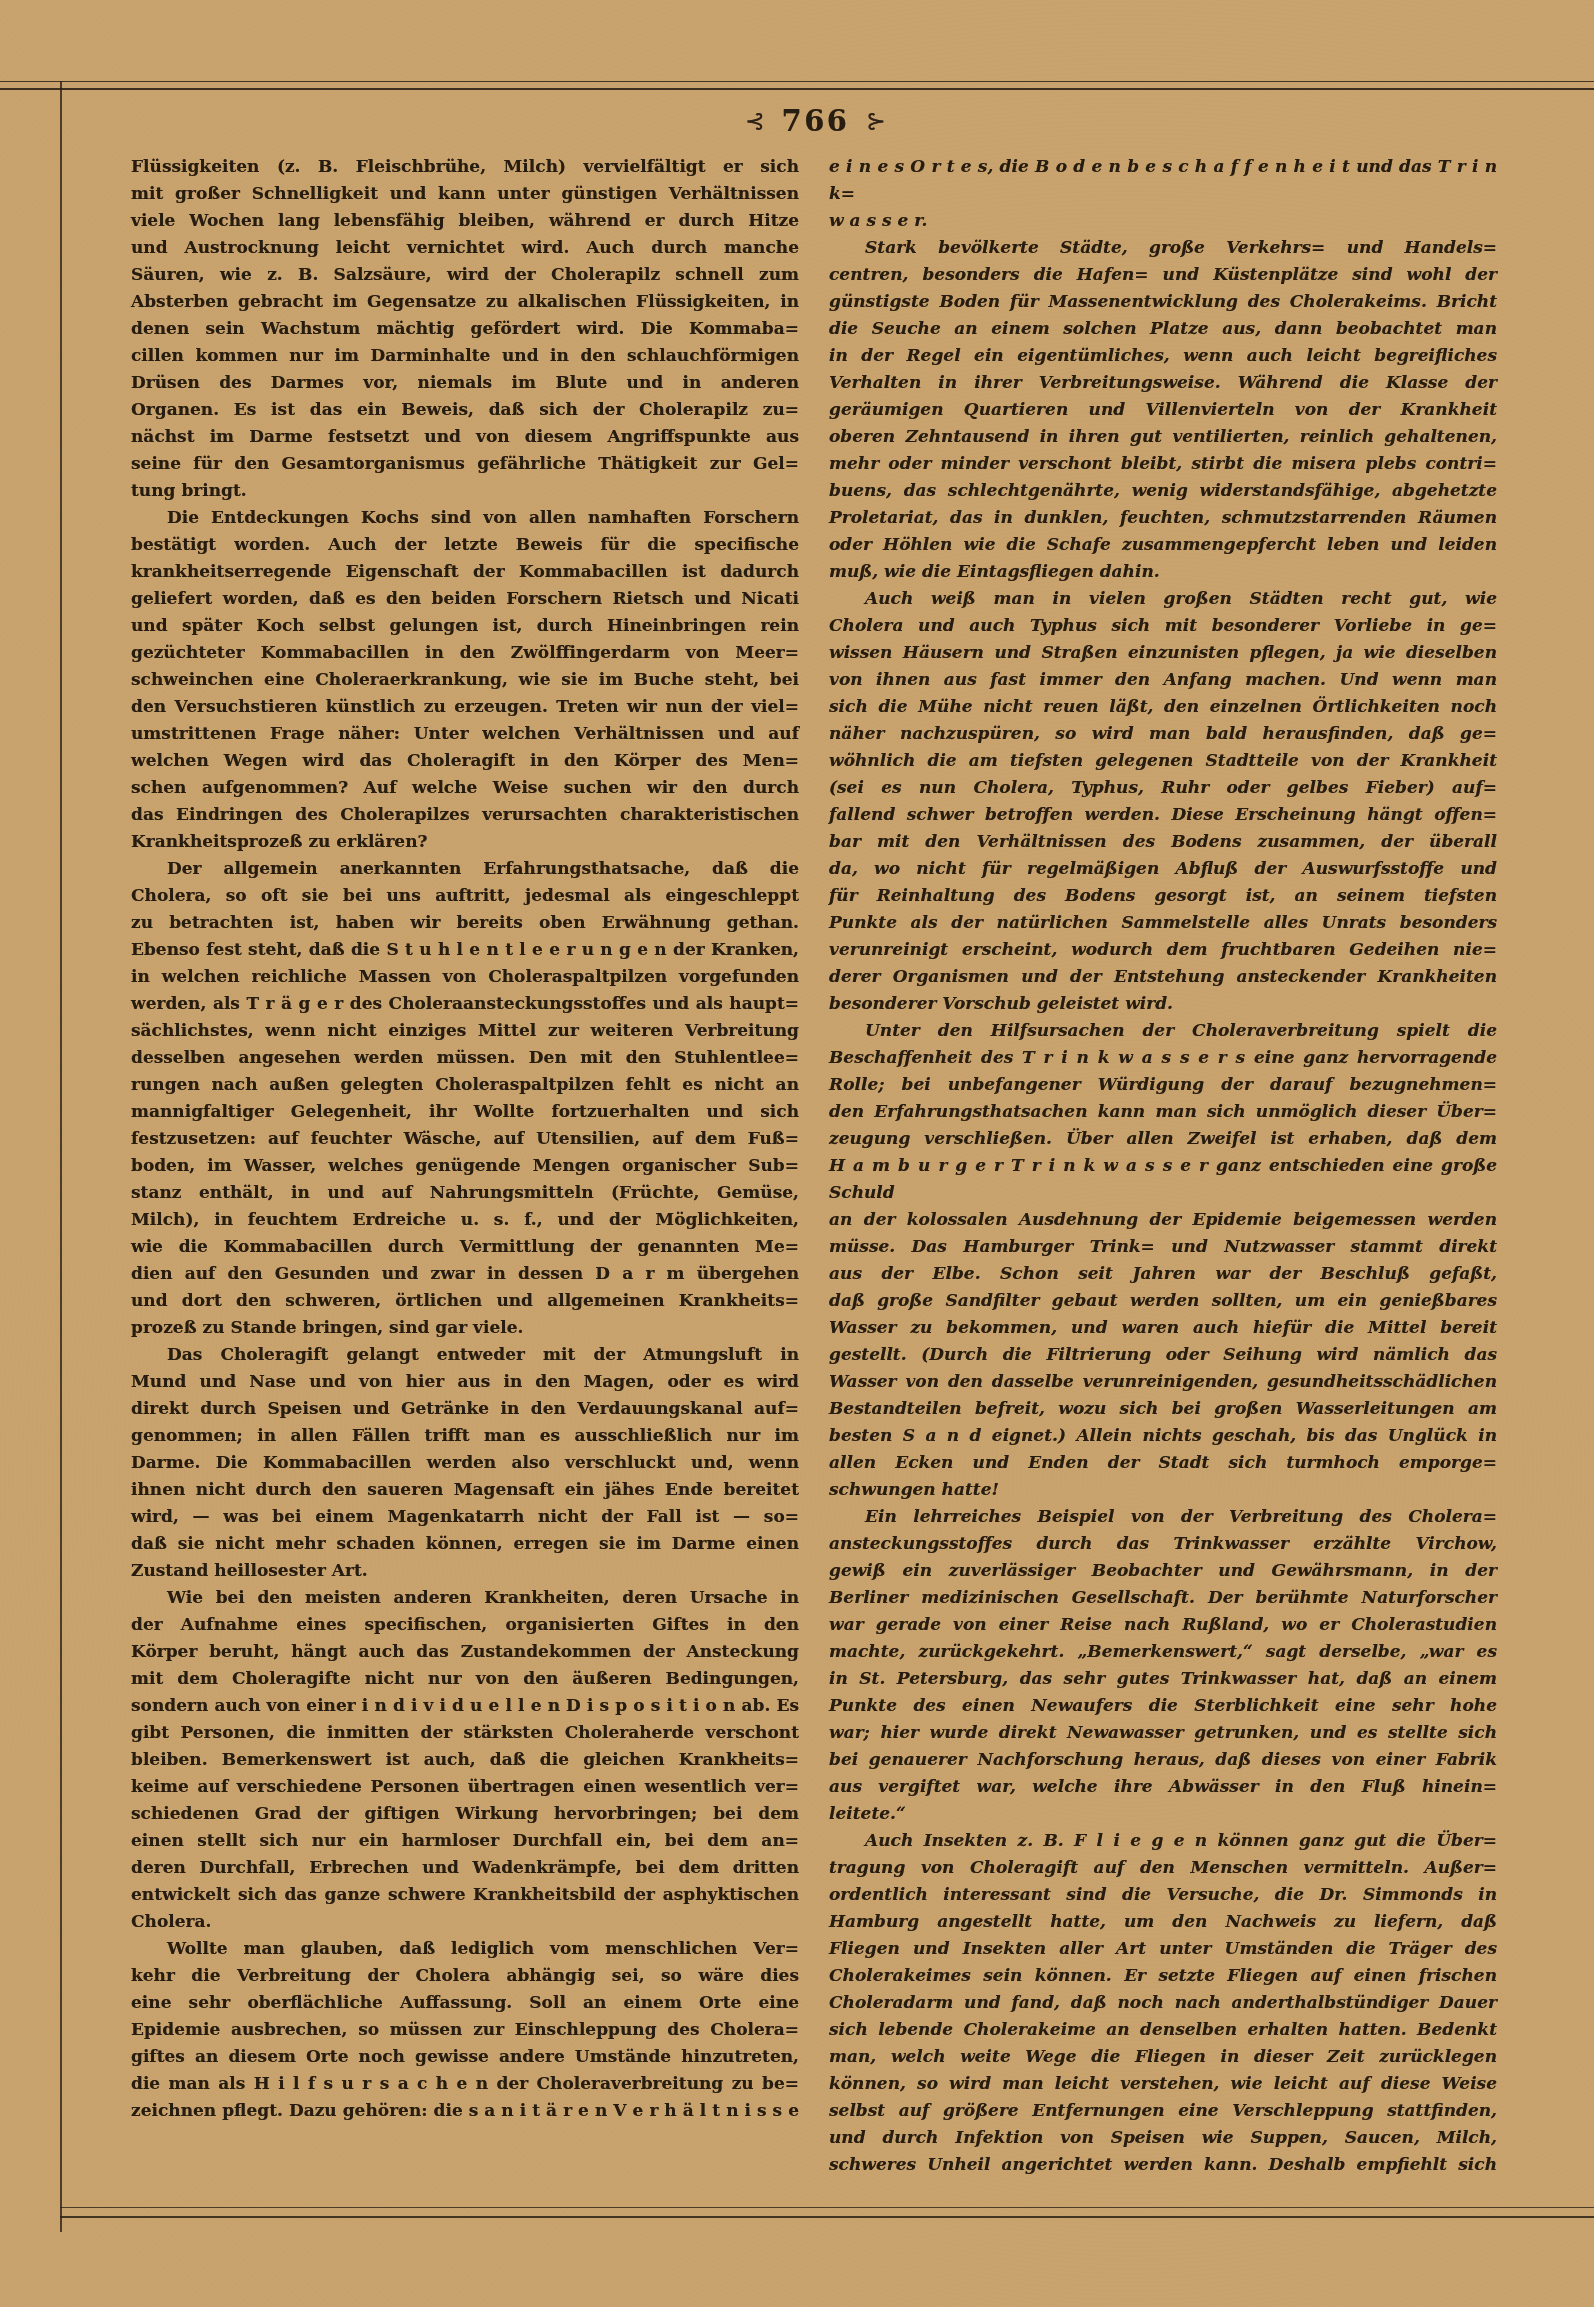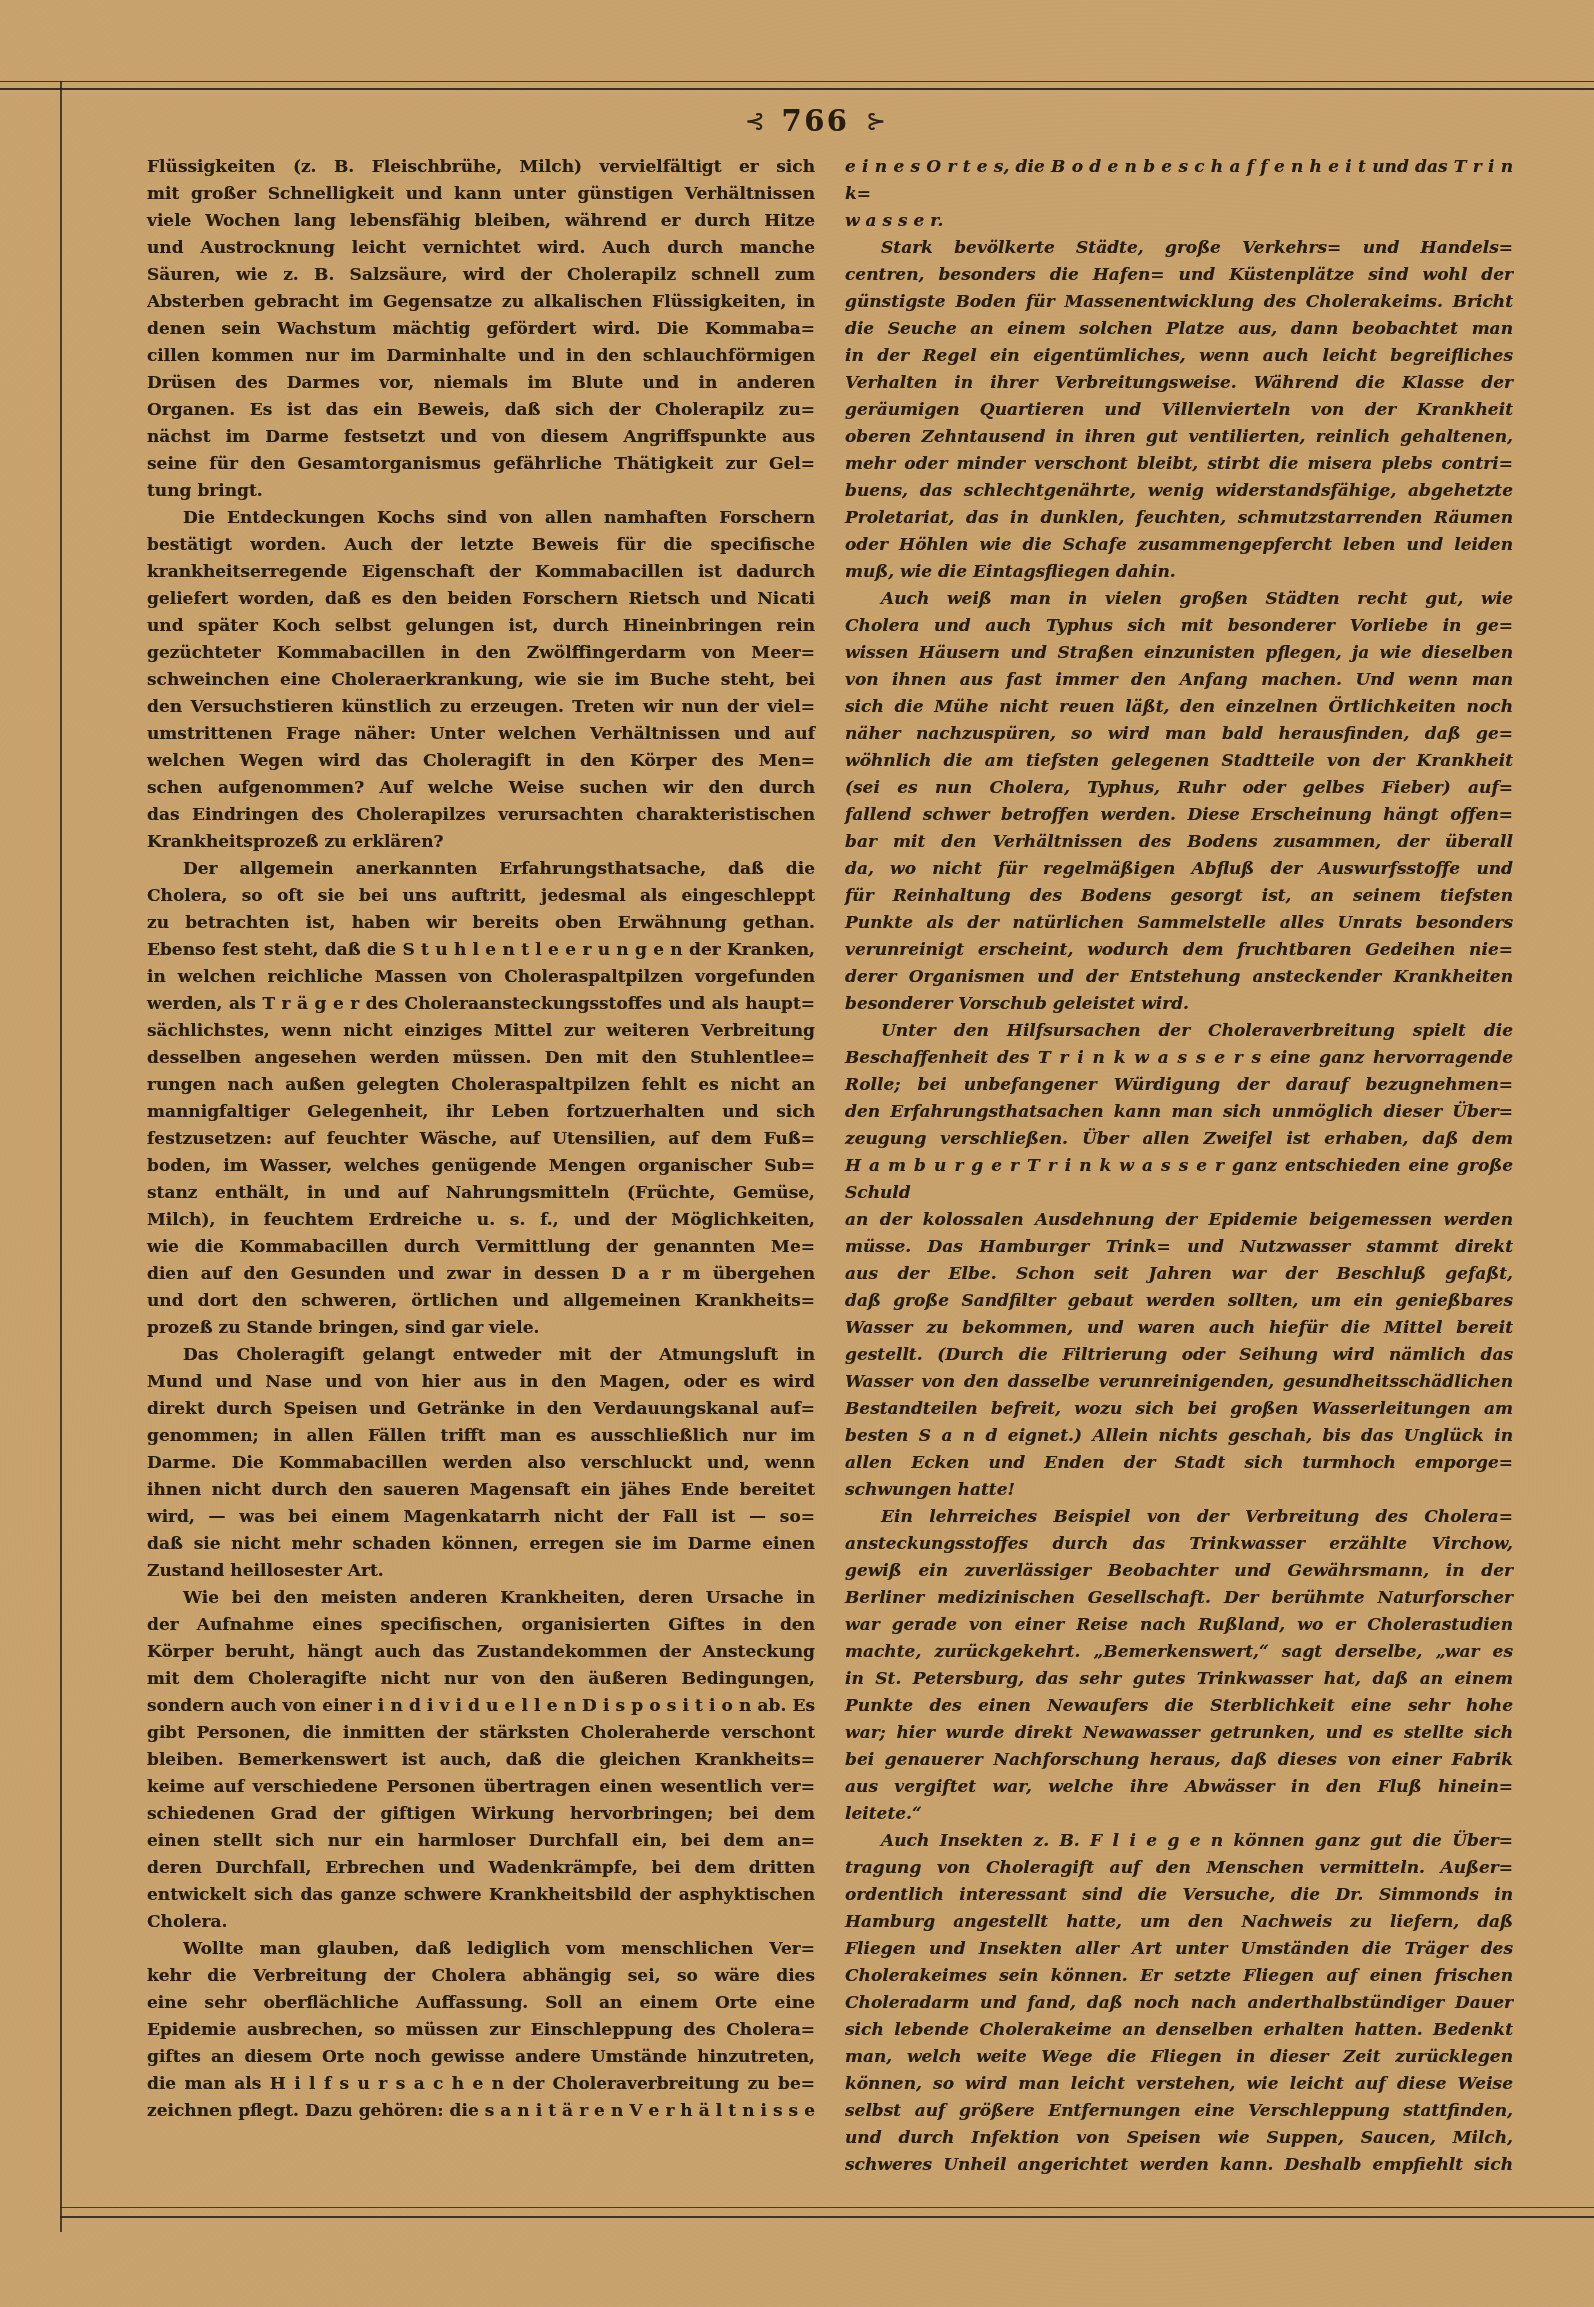--- a/index.html
+++ b/index.html
@@ -40,21 +40,20 @@
   }
   .ornament{
     font-family:"DejaVu Sans","Liberation Sans",sans-serif;
     font-size:24px;font-weight:normal;letter-spacing:0;
     position:relative;top:-1.9px;padding:0 16.3px;color:#2c2217;
   }
   .column{
     position:absolute;top:153px;width:668px;
     color:#261c10;font-size:17px;font-weight:bold;line-height:27px;
     text-shadow:0 0 0.6px rgba(45,28,12,.5);
-    margin-left:16px;
   }
   .column-left{left:131px;}
   .column-right{left:829px;font-style:italic;}
   .paragraph{margin:0;}
   .line{text-align:justify;text-align-last:justify;}
   .line.para-end{text-align-last:left;}
   .line.cont-end{text-align-last:justify;}
   .line.indent{text-indent:36px;}
 </style>
 <title>766</title></head>
@@ -107,21 +106,21 @@
       <div class="paragraph">
         <div class="line indent">Der allgemein anerkannten Erfahrungsthatsache, daß die</div>
         <div class="line">Cholera, so oft sie bei uns auftritt, jedesmal als eingeschleppt</div>
         <div class="line">zu betrachten ist, haben wir bereits oben Erwähnung gethan.</div>
         <div class="line">Ebenso fest steht, daß die S t u h l e n t l e e r u n g e n der Kranken,</div>
         <div class="line">in welchen reichliche Massen von Choleraspaltpilzen vorgefunden</div>
         <div class="line">werden, als T r ä g e r des Choleraansteckungsstoffes und als haupt=</div>
         <div class="line">sächlichstes, wenn nicht einziges Mittel zur weiteren Verbreitung</div>
         <div class="line">desselben angesehen werden müssen.  Den mit den Stuhlentlee=</div>
         <div class="line">rungen nach außen gelegten Choleraspaltpilzen fehlt es nicht an</div>
-        <div class="line">mannigfaltiger Gelegenheit, ihr Leben fortzuerhalten und sich</div>
+        <div class="line">mannigfaltiger Gelegenheit, ihr Wollte fortzuerhalten und sich</div>
         <div class="line">festzusetzen: auf feuchter Wäsche, auf Utensilien, auf dem Fuß=</div>
         <div class="line">boden, im Wasser, welches genügende Mengen organischer Sub=</div>
         <div class="line">stanz enthält, in und auf Nahrungsmitteln (Früchte, Gemüse,</div>
         <div class="line">Milch), in feuchtem Erdreiche u. s. f., und der Möglichkeiten,</div>
         <div class="line">wie die Kommabacillen durch Vermittlung der genannten Me=</div>
         <div class="line">dien auf den Gesunden und zwar in dessen D a r m übergehen</div>
         <div class="line">und dort den schweren, örtlichen und allgemeinen Krankheits=</div>
         <div class="line para-end">prozeß zu Stande bringen, sind gar viele.</div>
       </div>
       <div class="paragraph">

